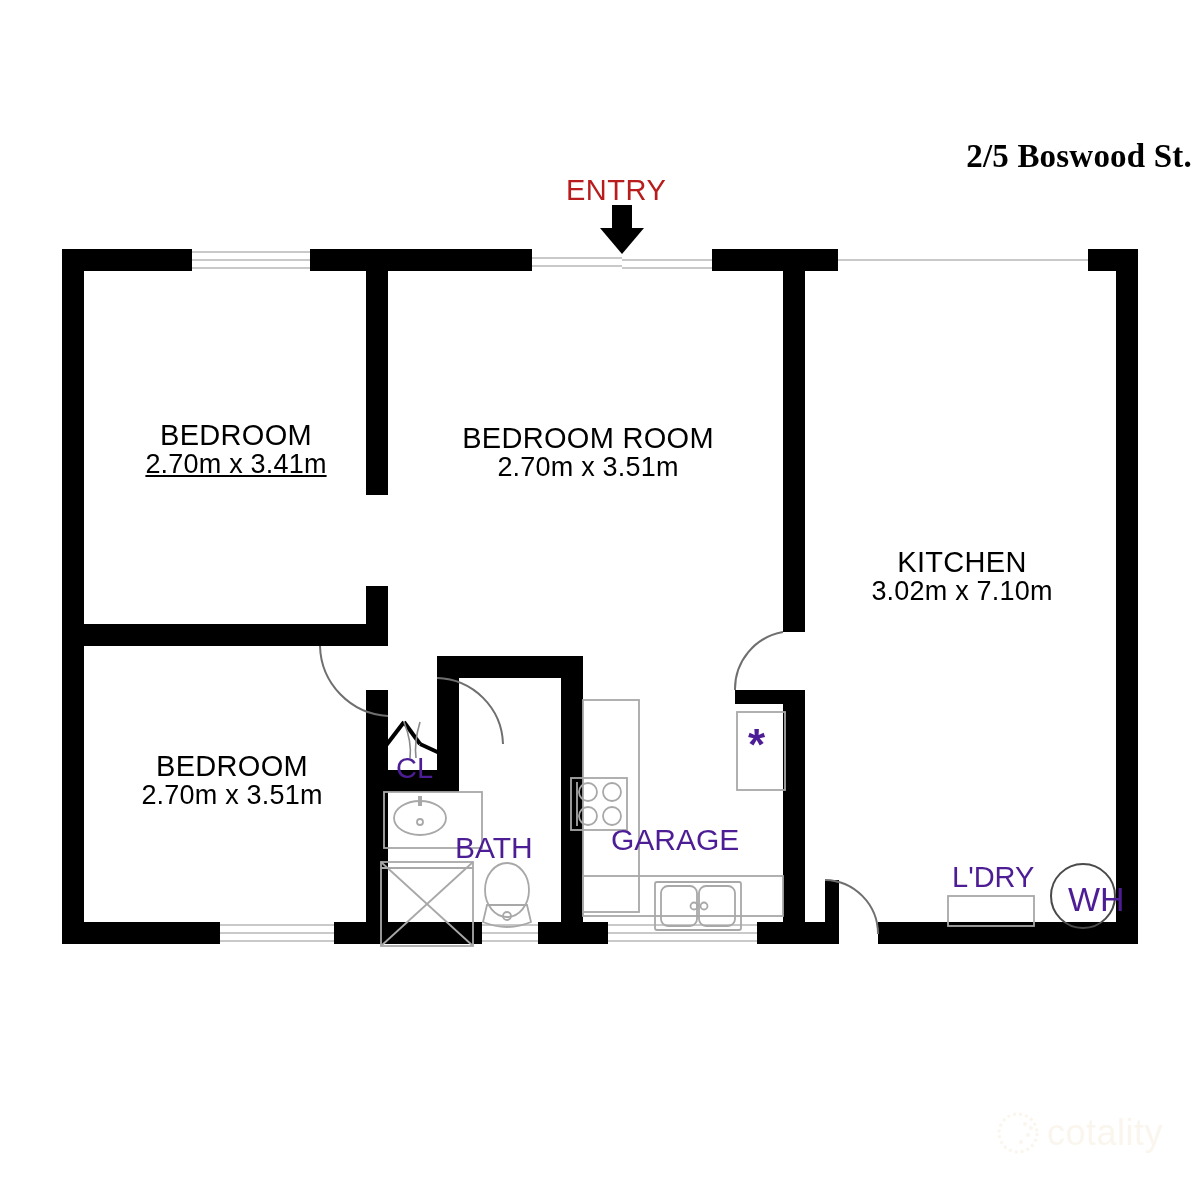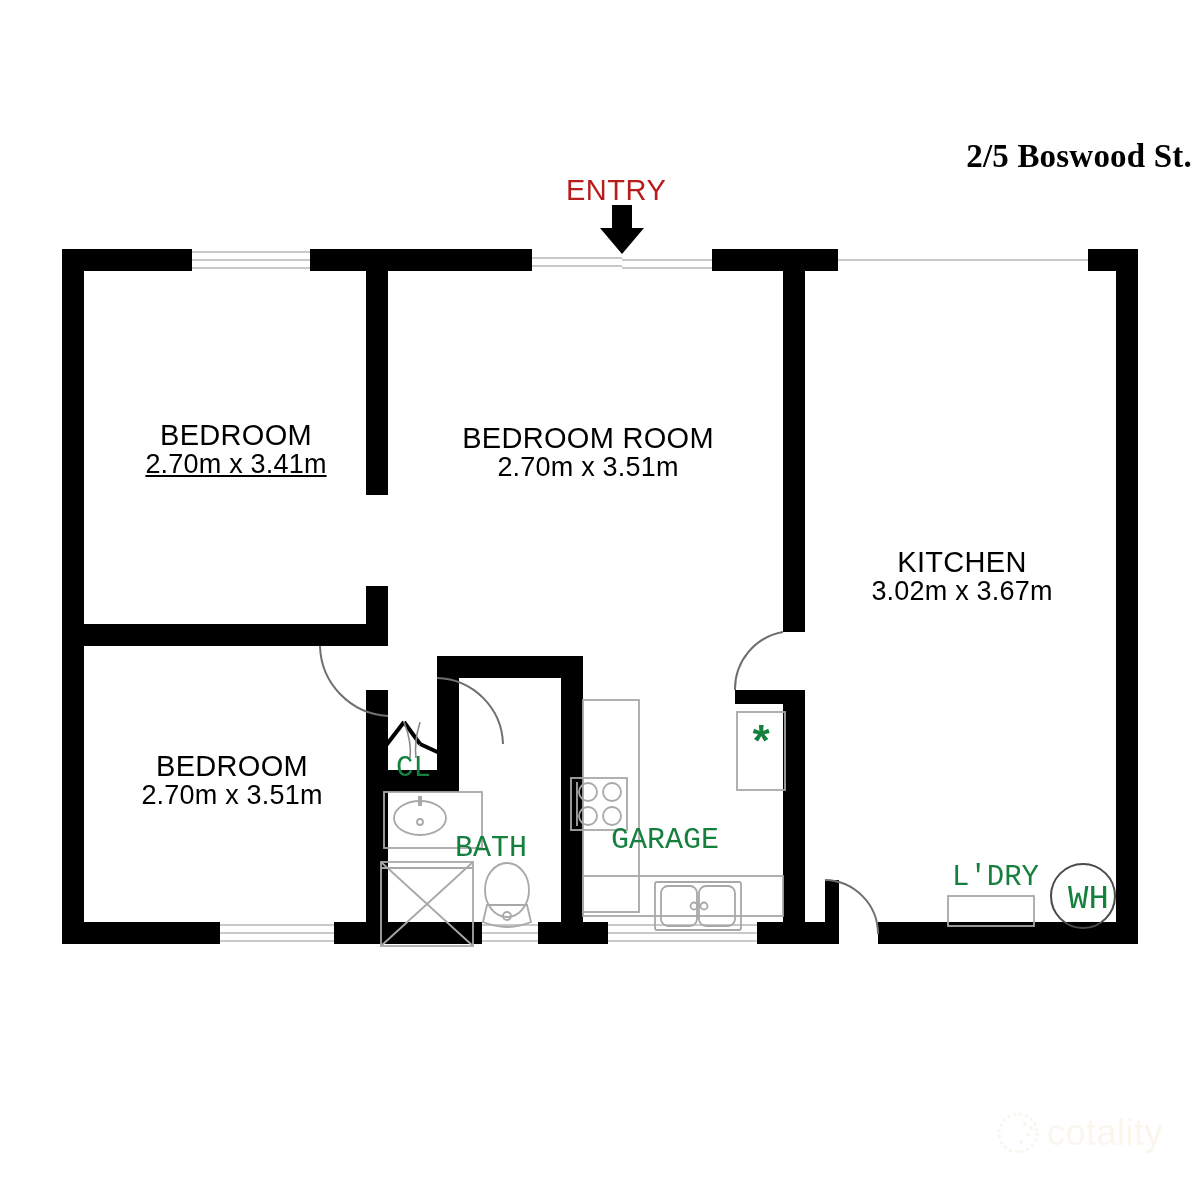--- a/index.html
+++ b/index.html
@@ -58,22 +58,22 @@
     position: absolute;
     left: 566px;
     top: 174px;
     font-size: 29px;
     letter-spacing: 0.5px;
     color: #b91c1c;
     font-family: "Liberation Sans", sans-serif;
   }
   .small-lbl {
     position: absolute;
-    font-family: Liberation Mono, monospace;
-    color: #15803d;
+    font-family: Liberation Sans, sans-serif;
+    color: #4c1d95;
     white-space: nowrap;
   }
   .watermark {
     position: absolute;
     left: 995px;
     top: 1110px;
     display: flex;
     align-items: center;
     gap: 6px;
     opacity: 1;
@@ -261,21 +261,21 @@
 
   <div class="entry-label">ENTRY</div>
 
   <div class="lbl room-name" style="left:86px; top:420px; width:300px;">BEDROOM</div>
   <div class="lbl room-dim" style="left:86px; top:450px; width:300px;text-decoration:underline;">2.70m x 3.41m</div>
 
   <div class="lbl room-name" style="left:438px; top:423px; width:300px;">BEDROOM ROOM</div>
   <div class="lbl room-dim" style="left:438px; top:453px; width:300px;">2.70m x 3.51m</div>
 
   <div class="lbl room-name" style="left:812px; top:547px; width:300px;">KITCHEN</div>
-  <div class="lbl room-dim" style="left:812px; top:577px; width:300px;">3.02m x 3.67m</div>
+  <div class="lbl room-dim" style="left:812px; top:577px; width:300px;">3.02m x 7.10m</div>
 
   <div class="lbl room-name" style="left:82px; top:751px; width:300px;">BEDROOM</div>
   <div class="lbl room-dim" style="left:82px; top:781px; width:300px;">2.70m x 3.51m</div>
 
   <div class="small-lbl" style="left:396px; top:752px; font-size:29px;">CL</div>
 
   <div class="small-lbl" style="left:455px; top:831px; font-size:30px;">BATH</div>
 
   <div class="small-lbl" style="left:611px; top:823px; font-size:30px;">GARAGE</div>
 

